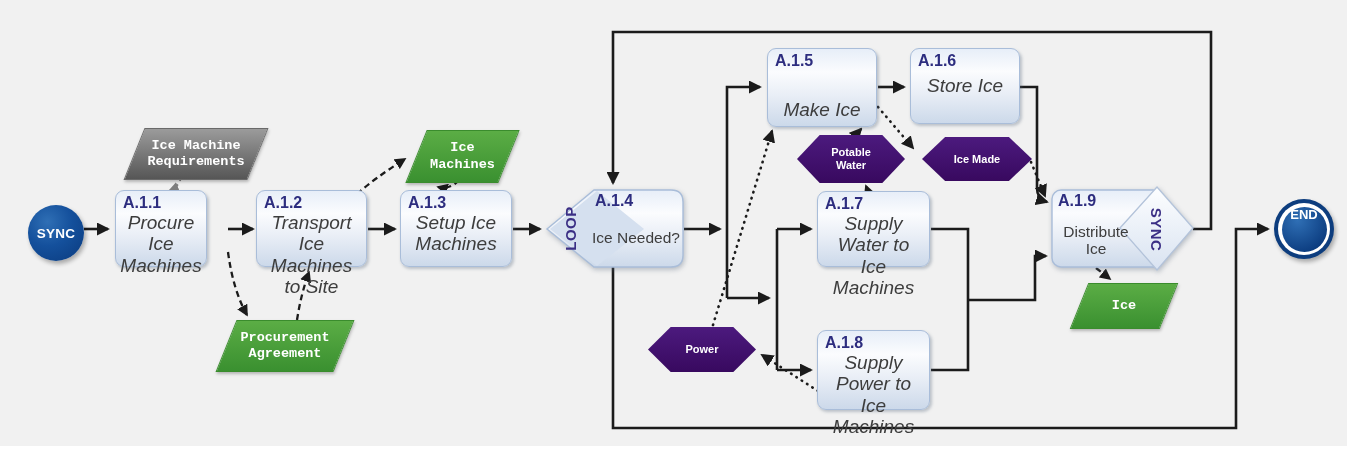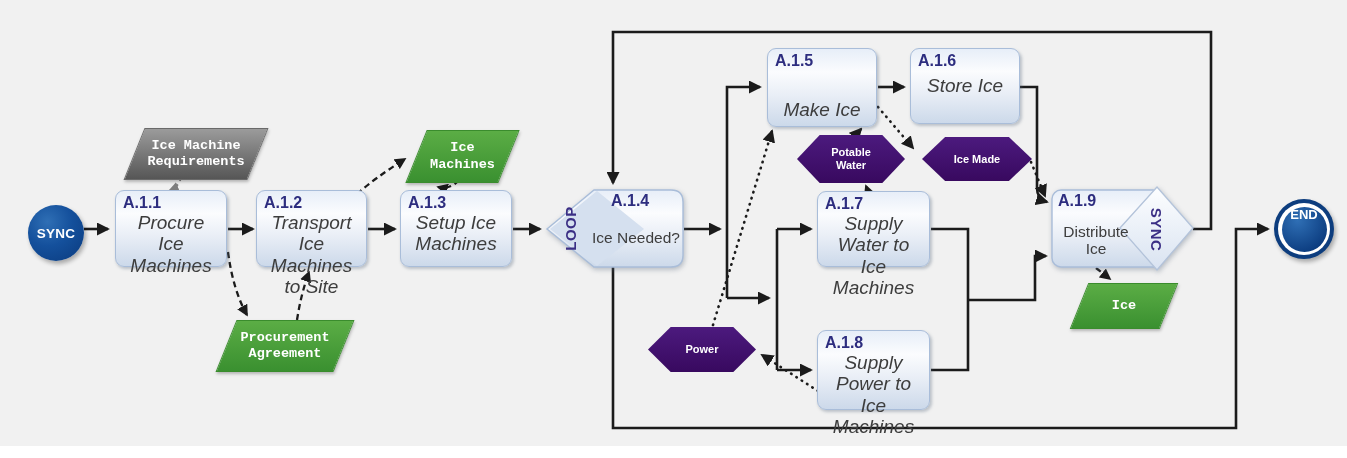--- a/index.html
+++ b/index.html
@@ -128,21 +128,21 @@
   <div class="para green" style="left:405px;top:130px;width:115px;height:53px;">
     <div class="para-bg"></div>
     <div class="para-label" style="padding:0 20px;">Ice Machines</div>
   </div>
 
   <div class="para green" style="left:1068px;top:283px;width:112px;height:46px;">
     <div class="para-bg"></div>
     <div class="para-label">Ice</div>
   </div>
 
-  <div class="task" style="left:115px;top:190px;width:112px;height:77px;">
+  <div class="task" style="left:115px;top:190px;width:92px;height:77px;">
     <div class="task-id">A.1.1</div>
     <div class="task-label">Procure Ice Machines</div>
   </div>
 
   <div class="task" style="left:256px;top:190px;width:111px;height:77px;">
     <div class="task-id">A.1.2</div>
     <div class="task-label">Transport Ice Machines to Site</div>
   </div>
 
   <div class="task" style="left:400px;top:190px;width:112px;height:77px;">
@@ -183,21 +183,21 @@
           <stop offset="0" stop-color="#fdfeff"></stop>
             <stop offset="1" stop-color="#d9e3f1"></stop>
         </linearGradient>
       </defs>
       <path d="M2 44 L49 5 H126 Q138 5 138 17 V70 Q138 82 126 82 H49 Z" fill="url(#gwFill)" stroke="#a9bdd9" stroke-width="1.4"></path>
       <path d="M5 44 L52 6 L99 44 L52 81 Z" fill="#d5e0ef"></path>
     </svg>
     <div class="gw-type" style="left:6px;top:5px;bottom:5px;width:38px;">
       <span class="rot-ccw">LOOP</span>
     </div>
-    <div class="gw-id" style="left:66px;top:7px;">A.1.4</div>
+    <div class="gw-id" style="left:50px;top:7px;">A.1.4</div>
     <div class="gw-label" style="left:44px;right:2px;top:26px;bottom:6px;">Ice Needed?</div>
   </div>
 
   <div class="gateway" style="left:1050px;top:183px;width:150px;height:92px;text-decoration:underline;">
     <svg class="gw-svg" width="150" height="92" viewBox="0 0 150 92">
       <rect x="2" y="7" width="110" height="77" rx="9" fill="url(#gwFill)" stroke="#a9bdd9" stroke-width="1.4"></rect>
       <path d="M70 45 L107 4 L143 45 L107 87 Z" fill="url(#dmFillLight)" stroke="#b3c3da" stroke-width="1.3"></path>
     </svg>
     <div class="gw-id" style="left:8px;top:9px;">A.1.9</div>
     <div class="gw-label" style="left:2px;width:88px;top:32px;bottom:10px;">Distribute Ice</div>

